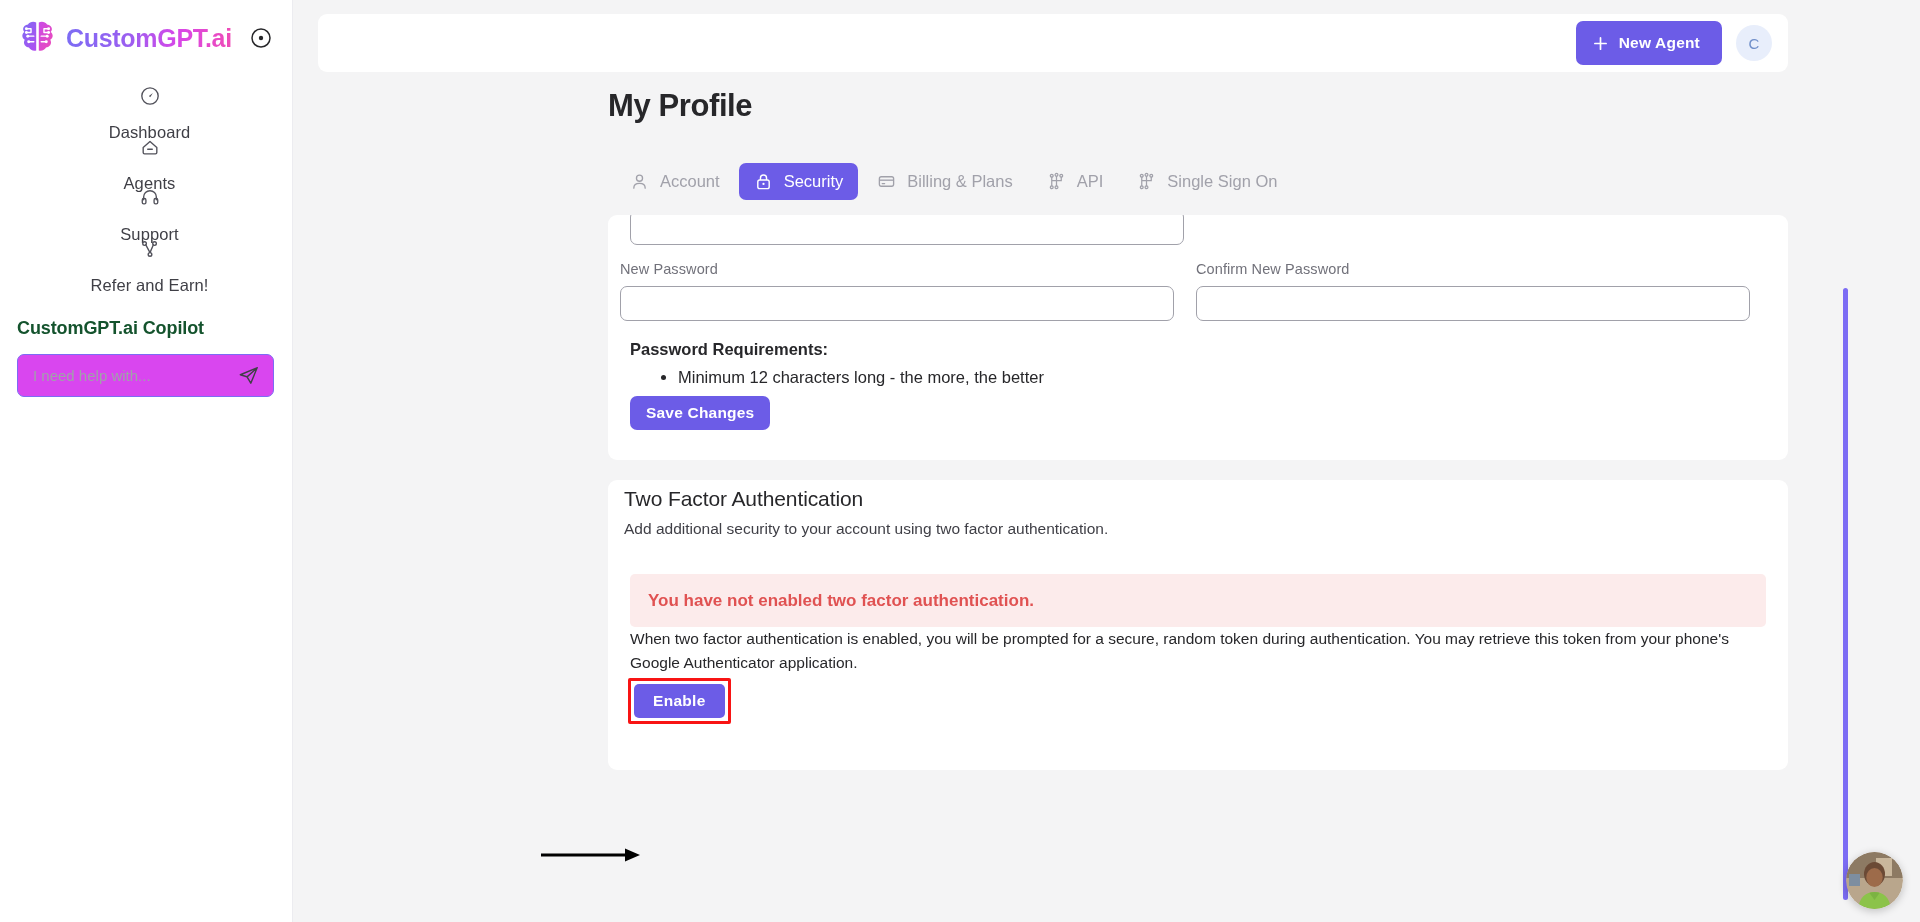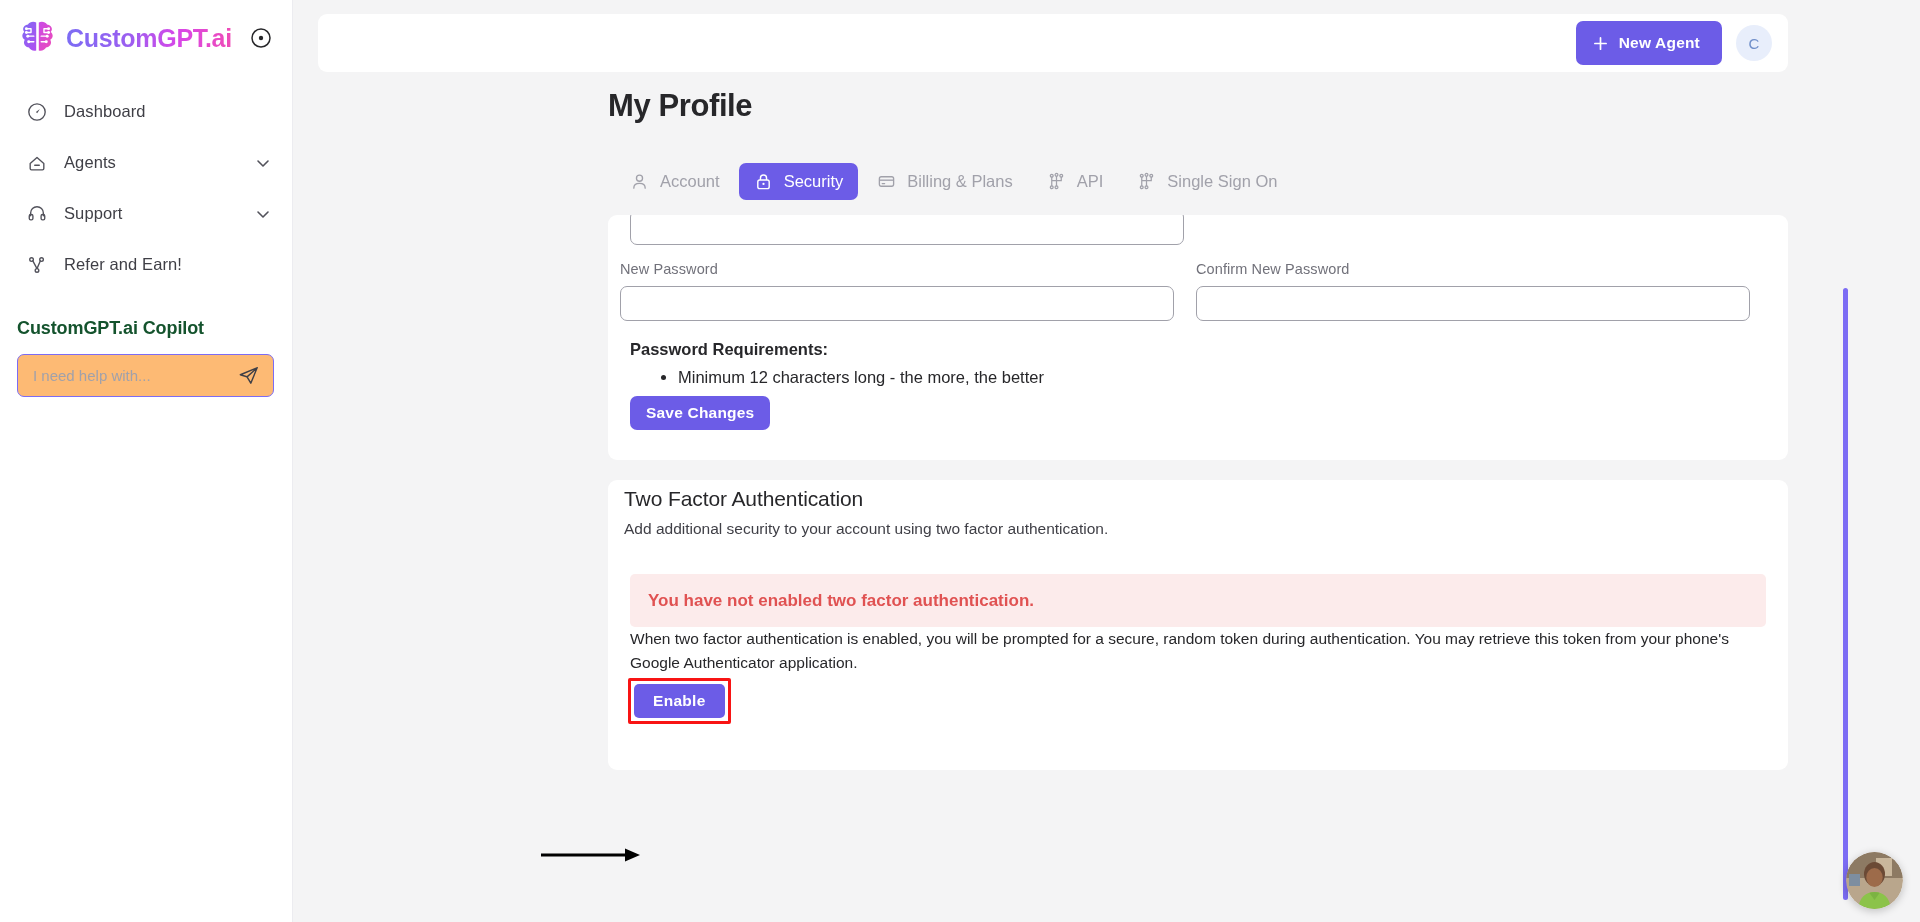--- a/index.html
+++ b/index.html
@@ -33,33 +33,34 @@
     margin-left: auto; width: 22px; height: 22px; flex: 0 0 22px;
     display: flex; align-items: center; justify-content: center;
     cursor: pointer;
   }
 
   .nav { padding: 10px 0 0 0; }
   .nav-item {
     display: flex; align-items: center; height: 51px;
     padding: 0 20px 0 27px; gap: 17px; cursor: pointer;
     color: #3f3f46;
+    flex-direction: column;
   }
   .nav-ico { width: 20px; height: 20px; flex: 0 0 20px; display: block; color: #52525b; }
   .nav-label { font-size: 16.5px; color: #3f3f46; letter-spacing: .1px; }
   .nav-chev { margin-left: auto; width: 18px; height: 18px; color: #52525b; }
 
   .copilot-title {
     font-size: 18px; font-weight: 700; color: #14532d;
     padding: 28px 0 0 17px; letter-spacing: -.1px;
   }
   .copilot-box {
     margin: 15px 18px 0 17px; height: 43px;
     border: 1.6px solid #7c6cf4; border-radius: 7px;
-    background: #fdba74; display: flex; align-items: center;
+    background: #d946ef; display: flex; align-items: center;
     padding: 0 13px 0 15px;
   }
   .copilot-input {
     border: 0; outline: 0; flex: 1; font-size: 15px;
     color: #3f3f46; font-family: "Liberation Sans", sans-serif;
     background: transparent;
   }
   .copilot-input::placeholder { color: #a1a1aa; }
   .send-ico { width: 23px; height: 23px; flex: 0 0 23px; color: #3f3f46; cursor: pointer; }
 

